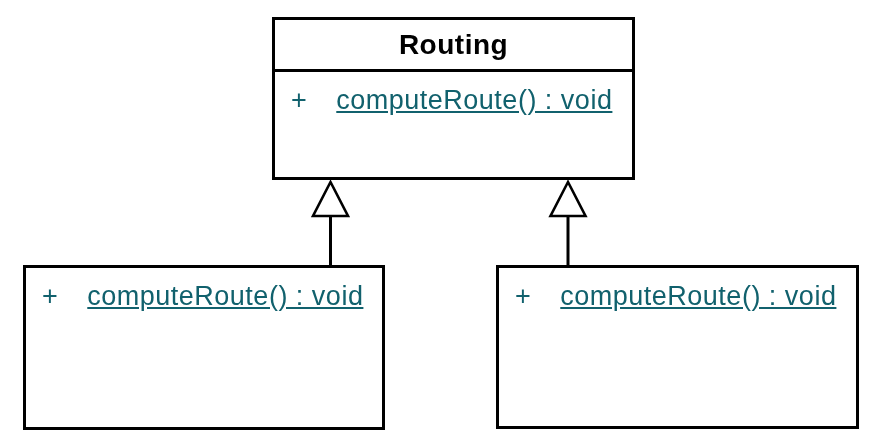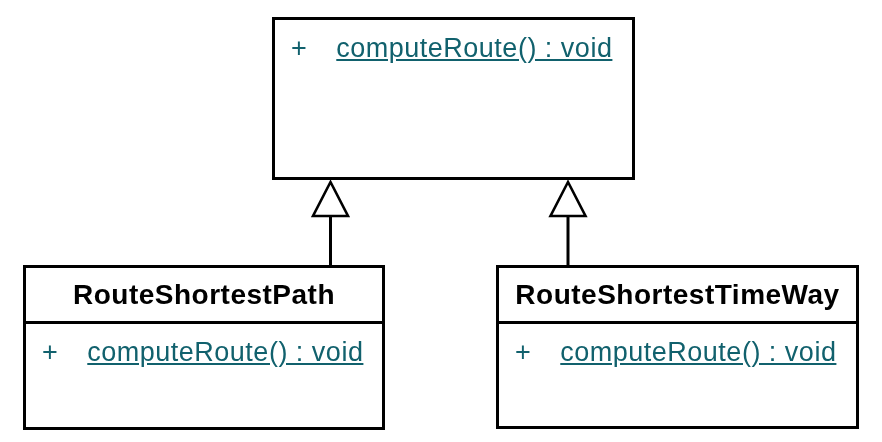--- a/index.html
+++ b/index.html
@@ -96,40 +96,39 @@
       <line x1="330.5" y1="216" x2="330.5" y2="266" stroke="#000000" stroke-width="3"></line>
       <polygon points="330.5,182 313,216 348,216" fill="#ffffff" stroke="#000000" stroke-width="2.6"></polygon>
     </g>
     <g>
       <line x1="568" y1="216" x2="568" y2="266" stroke="#000000" stroke-width="3"></line>
       <polygon points="568,182 550.5,216 585.5,216" fill="#ffffff" stroke="#000000" stroke-width="2.6"></polygon>
     </g>
   </svg>
 
   <div class="class-box routing">
+    <div class="class-title">Routing</div>
     <div class="class-members">
       <div class="method-row">
         <span class="method-vis">+</span>
         <span class="method-sig">computeRoute() : void</span>
       </div>
     </div>
   </div>
 
   <div class="class-box left-child">
-    <div class="class-title">RouteShortestPath</div>
     <div class="class-members">
       <div class="method-row">
         <span class="method-vis">+</span>
         <span class="method-sig">computeRoute() : void</span>
       </div>
     </div>
   </div>
 
   <div class="class-box right-child">
-    <div class="class-title">RouteShortestTimeWay</div>
     <div class="class-members">
       <div class="method-row">
         <span class="method-vis">+</span>
         <span class="method-sig">computeRoute() : void</span>
       </div>
     </div>
   </div>
 
 </div>
 

